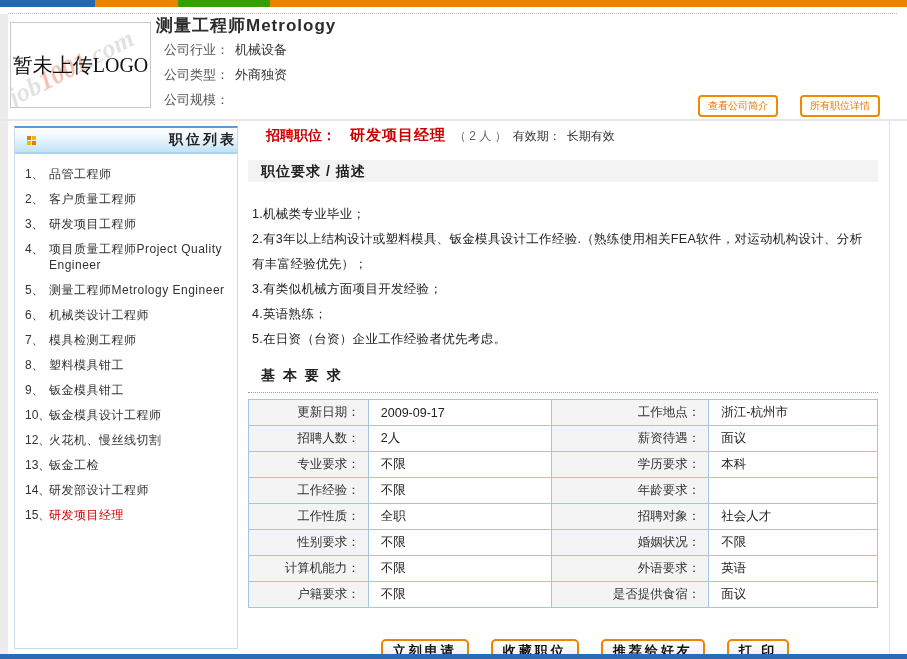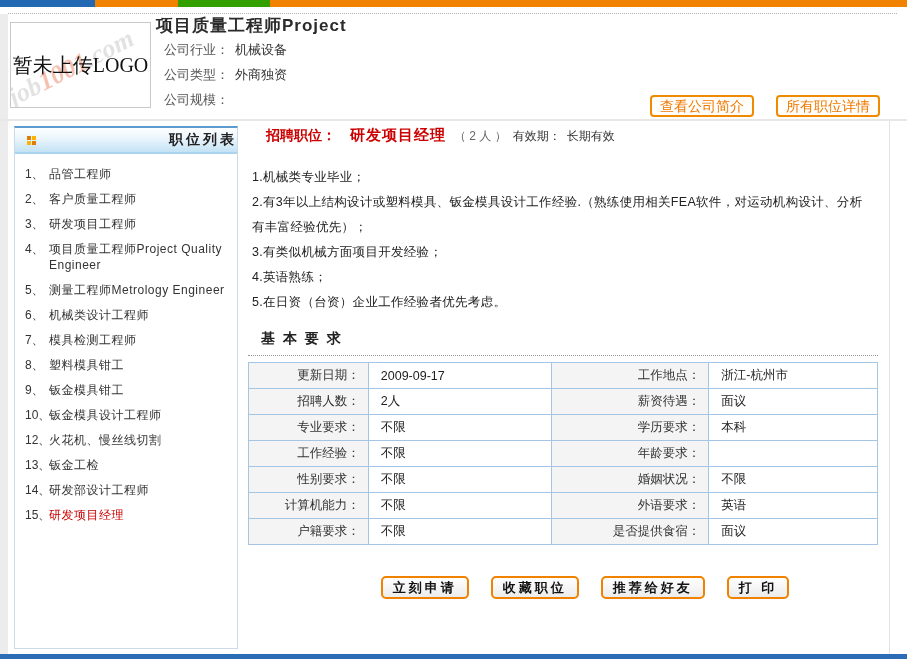--- a/index.html
+++ b/index.html
@@ -25,21 +25,21 @@
   .wm-gray { color:#dcdcdc; } .wm-pink { color:#f3b3a0; }
   .logo-text { position:absolute; inset:0; display:flex; align-items:center; justify-content:center;
       font-family:"Liberation Serif","DejaVu Serif",serif; font-size:20px; color:#111; }
   .company-name { position:absolute; left:156px; top:14px; font-size:17px; font-weight:bold; color:#2b2b2b; letter-spacing:1px; }
   .company-fields { position:absolute; left:156px; top:41px;margin-left:8px; }
   .info-row { height:25px; line-height:18px; font-size:13px; }
   .info-label { color:#555; margin-right:6px; }
   .info-value { color:#333; }
   .header-actions { position:absolute; top:95px; right:27px; display:flex; gap:22px; }
   .hdr-btn { height:22px; border:2px solid #f08a00; border-radius:4px; background:#fffefb; color:#f07800;
-      font-size:14px; padding:0 8px; cursor:pointer; font-family:inherit; line-height:16px; }
+      font-size:10px; padding:0 8px; cursor:pointer; font-family:inherit; line-height:16px; }
   .header-divider { position:absolute; top:119px; left:0; width:100%; border-top:2px solid #e7e7e7; }
 
   
   .sidebar { position:absolute; left:14px; top:126px; width:224px; bottom:10px; background:#fff;
       border:1px solid #ccd9e6; border-top:2px solid #5b9bd0; }
   .sidebar-header { height:26px; display:flex; align-items:center; padding-left:12px;
       background:linear-gradient(180deg,#feffff 0%,#eaf5fc 45%,#c3e2f5 100%); border-bottom:2px solid #a9d3ee;justify-content:space-between; }
   .grid-icon { display:grid; grid-template-columns:4px 4px; grid-auto-rows:4px; gap:1px; margin-right:9px; }
   .grid-icon span { display:block; width:4px; height:4px; }
   .grid-icon span:nth-child(1), .grid-icon span:nth-child(4) { background:#e07d00; }
@@ -93,21 +93,21 @@
   <div class="top-dotted"></div>
   <div class="left-strip"></div>
   <div class="right-edge-line"></div>
 
   <div class="logo-box">
     <div class="logo-watermark">
       <span class="wm-gray">job</span><span class="wm-pink">1001</span><span class="wm-gray">.com</span>
     </div>
     <div class="logo-text">暂未上传LOGO</div>
   </div>
-  <h1 class="company-name">项目质量工程师Project</h1>
+  <h1 class="company-name">测量工程师Metrology</h1>
   <div class="company-fields">
       <div class="info-row"><span class="info-label">公司行业：</span><span class="info-value">机械设备</span></div>
       <div class="info-row"><span class="info-label">公司类型：</span><span class="info-value">外商独资</span></div>
       <div class="info-row"><span class="info-label">公司规模：</span><span class="info-value"></span></div>
     </div>
   <div class="header-actions">
       <button class="hdr-btn">查看公司简介</button>
       <button class="hdr-btn">所有职位详情</button>
     </div>
   <div class="header-divider"></div>
@@ -184,20 +184,21 @@
 
   <div class="main">
     <div class="job-head">
       <span class="job-head-label">招聘职位：</span>
       <span class="job-head-title">研发项目经理</span>
       <span class="job-head-count">（ 2 人 ）</span>
       <span class="job-head-valid-label">有效期：</span>
       <span class="job-head-valid">长期有效</span>
     </div>
 
+    <div class="section-bar">职位要求 / 描述</div>
 
     <div class="requirements">
         <div class="req-line">1.机械类专业毕业；</div>
         <div class="req-line">2.有3年以上结构设计或塑料模具、钣金模具设计工作经验.（熟练使用相关FEA软件，对运动机构设计、分析有丰富经验优先）；</div>
         <div class="req-line">3.有类似机械方面项目开发经验；</div>
         <div class="req-line">4.英语熟练；</div>
         <div class="req-line">5.在日资（台资）企业工作经验者优先考虑。</div>
       </div>
 
     <div class="basic-title">基 本 要 求</div>
@@ -222,20 +223,26 @@
             <td class="label c2">学历要求：</td>
             <td class="value c3">本科</td>
           </tr>
           <tr>
             <td class="label c0">工作经验：</td>
             <td class="value c1">不限</td>
             <td class="label c2">年龄要求：</td>
             <td class="value c3"></td>
           </tr>
           <tr>
+            <td class="label c0">工作性质：</td>
+            <td class="value c1">全职</td>
+            <td class="label c2">招聘对象：</td>
+            <td class="value c3">社会人才</td>
+          </tr>
+          <tr>
             <td class="label c0">性别要求：</td>
             <td class="value c1">不限</td>
             <td class="label c2">婚姻状况：</td>
             <td class="value c3">不限</td>
           </tr>
           <tr>
             <td class="label c0">计算机能力：</td>
             <td class="value c1">不限</td>
             <td class="label c2">外语要求：</td>
             <td class="value c3">英语</td>

